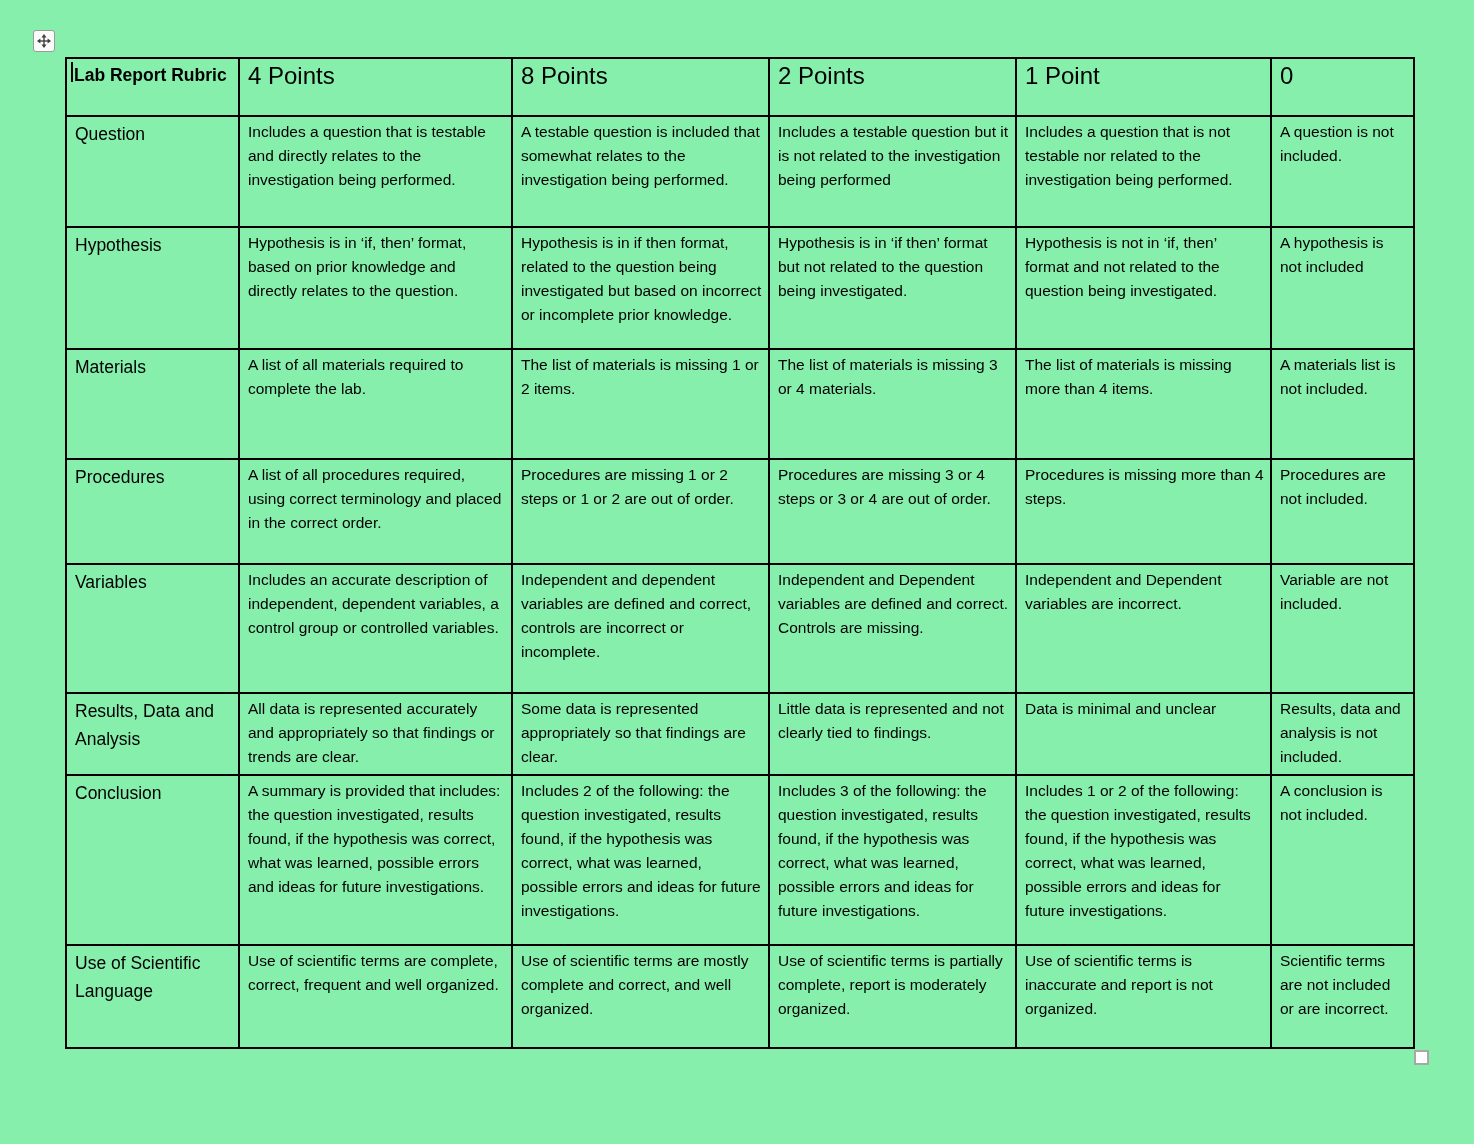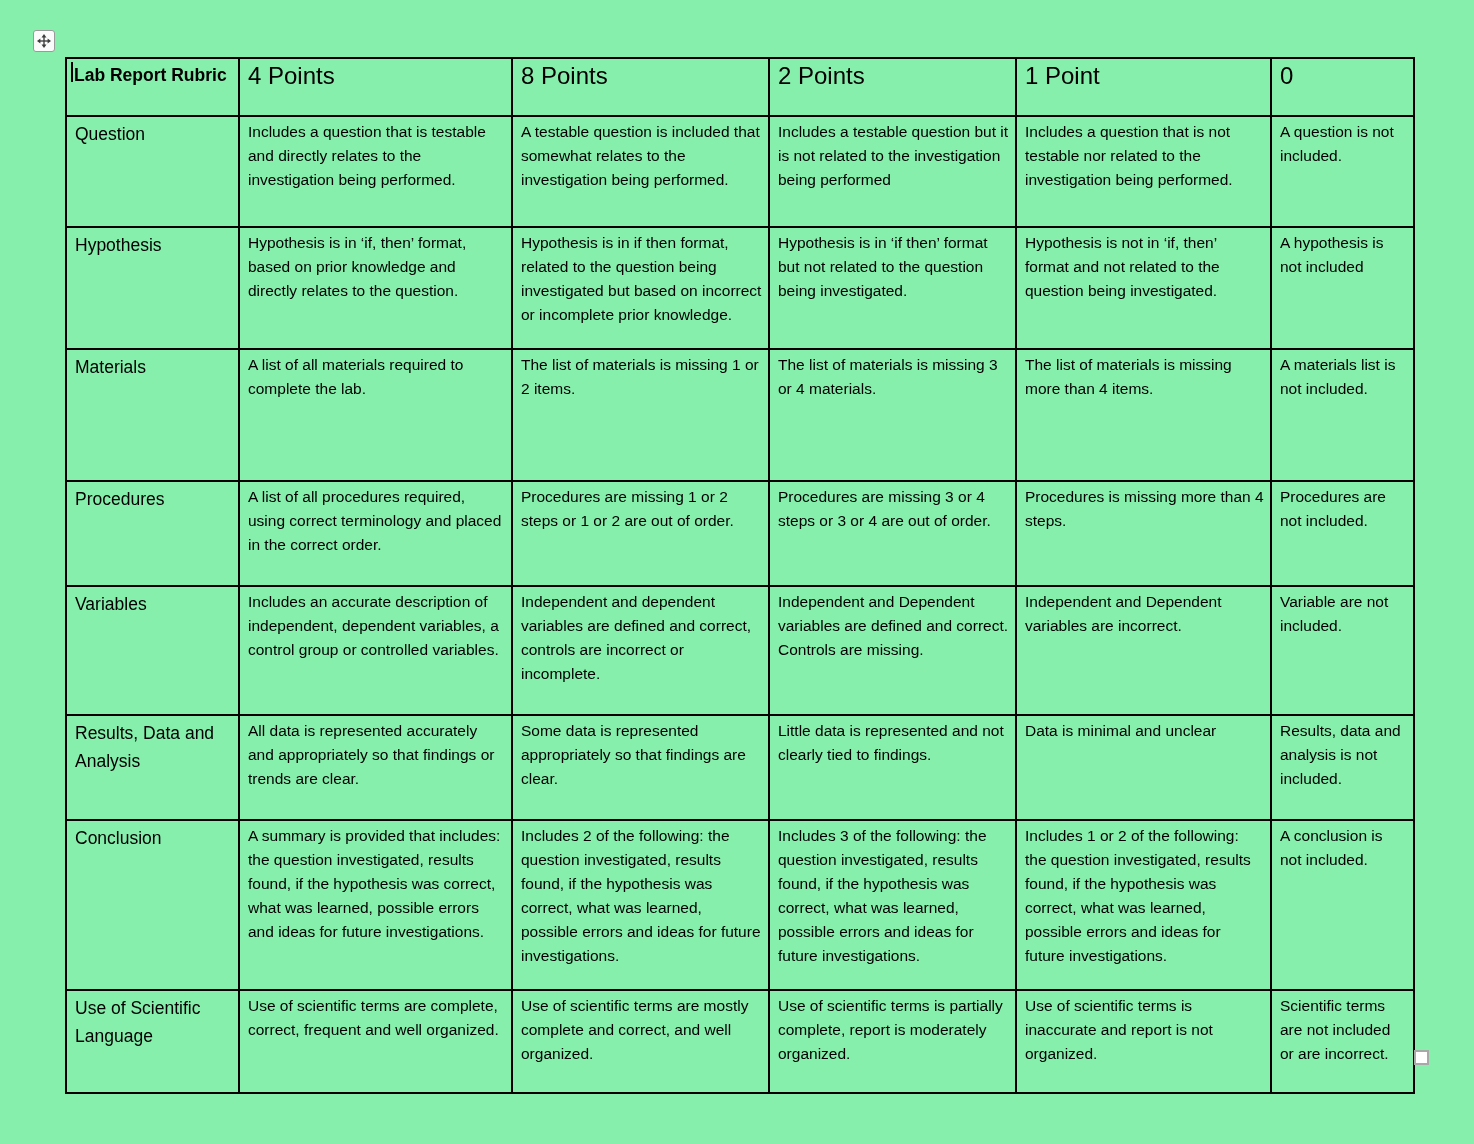--- a/index.html
+++ b/index.html
@@ -60,24 +60,24 @@
     line-height: 27px;
   }
   table.rubric td.crit {
     font-size: 17.5px;
     line-height: 28px;
   }
   
   tr.hdr       { height: 58px;  }
   tr.r-0 { height: 111px; }
   tr.r-1 { height: 122px; border-radius: 20px; }
-  tr.r-2 { height: 132px; }
+  tr.r-2 { height: 110px; }
   tr.r-3 { height: 105px; }
   tr.r-4 { height: 129px; }
-  tr.r-5 { height: 105px; padding-left: 30px; }
+  tr.r-5 { height: 82px; padding-left: 30px; }
   tr.r-6 { height: 170px; }
   tr.r-7 { height: 103px; }
   .caret {
     display: inline-block;
     width: 2px;
     height: 20px;
     background: #000000;
     vertical-align: top;
     margin-right: 1px;
     margin-left: -4px;

